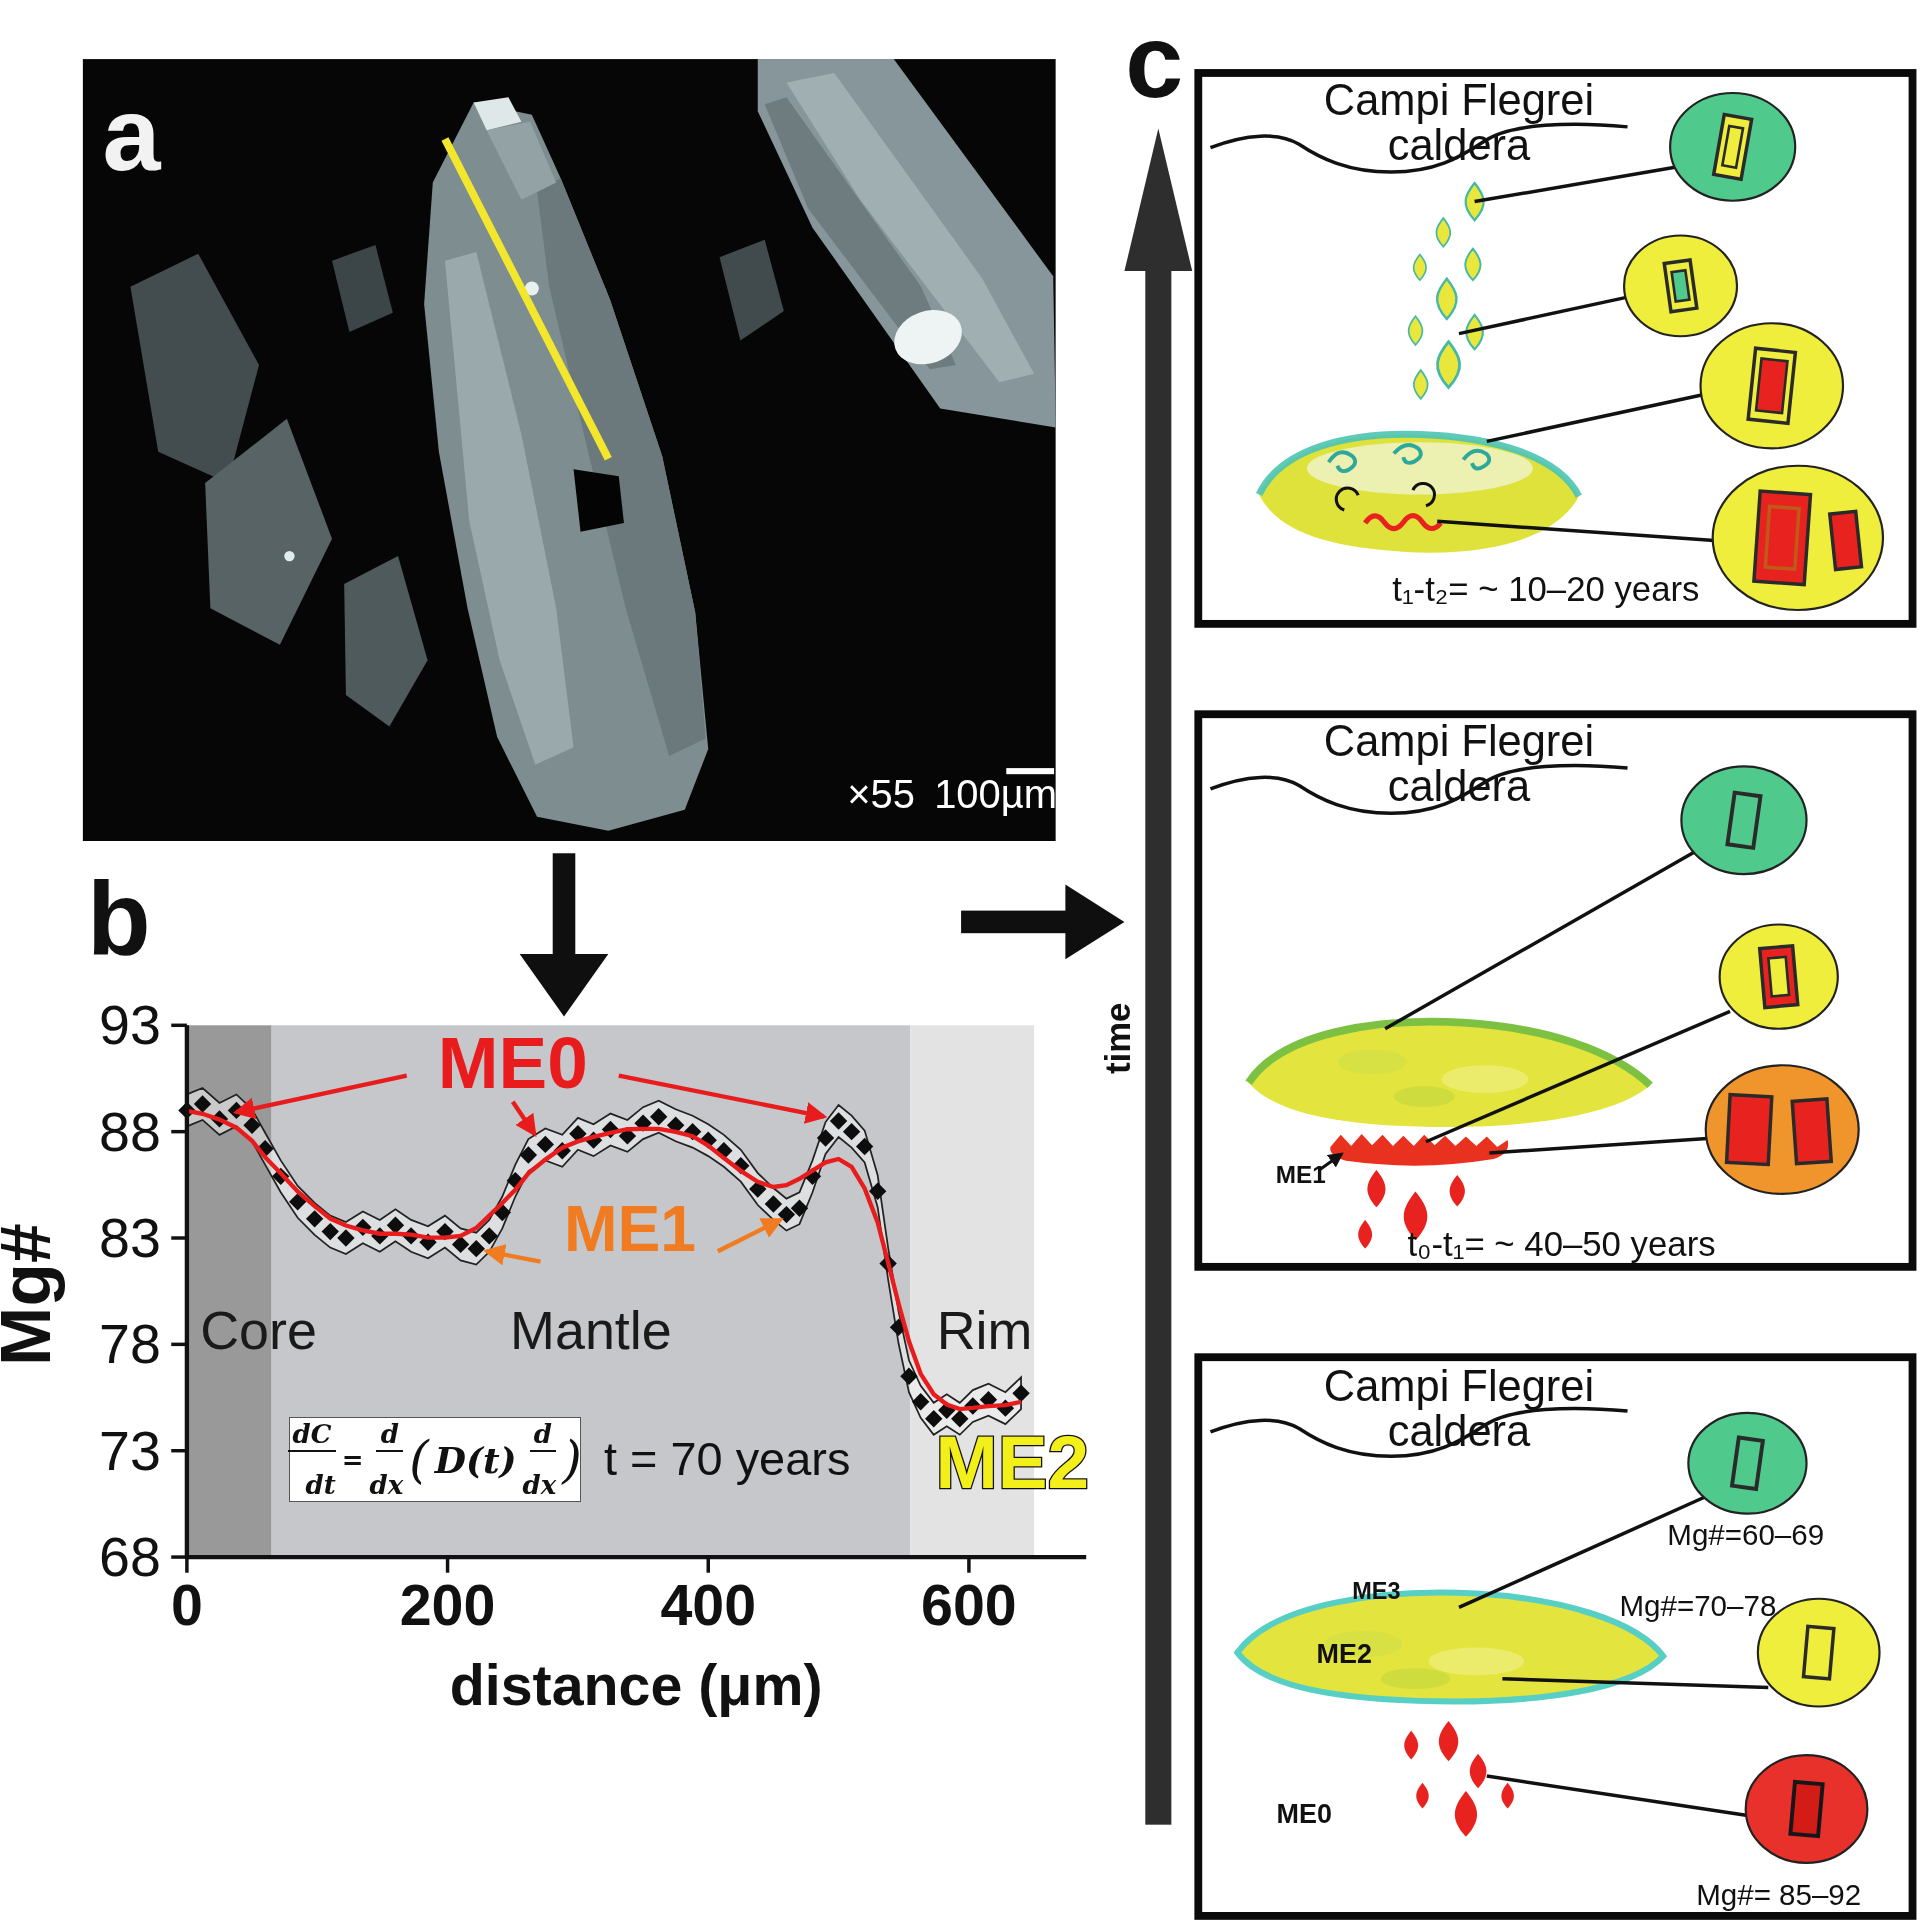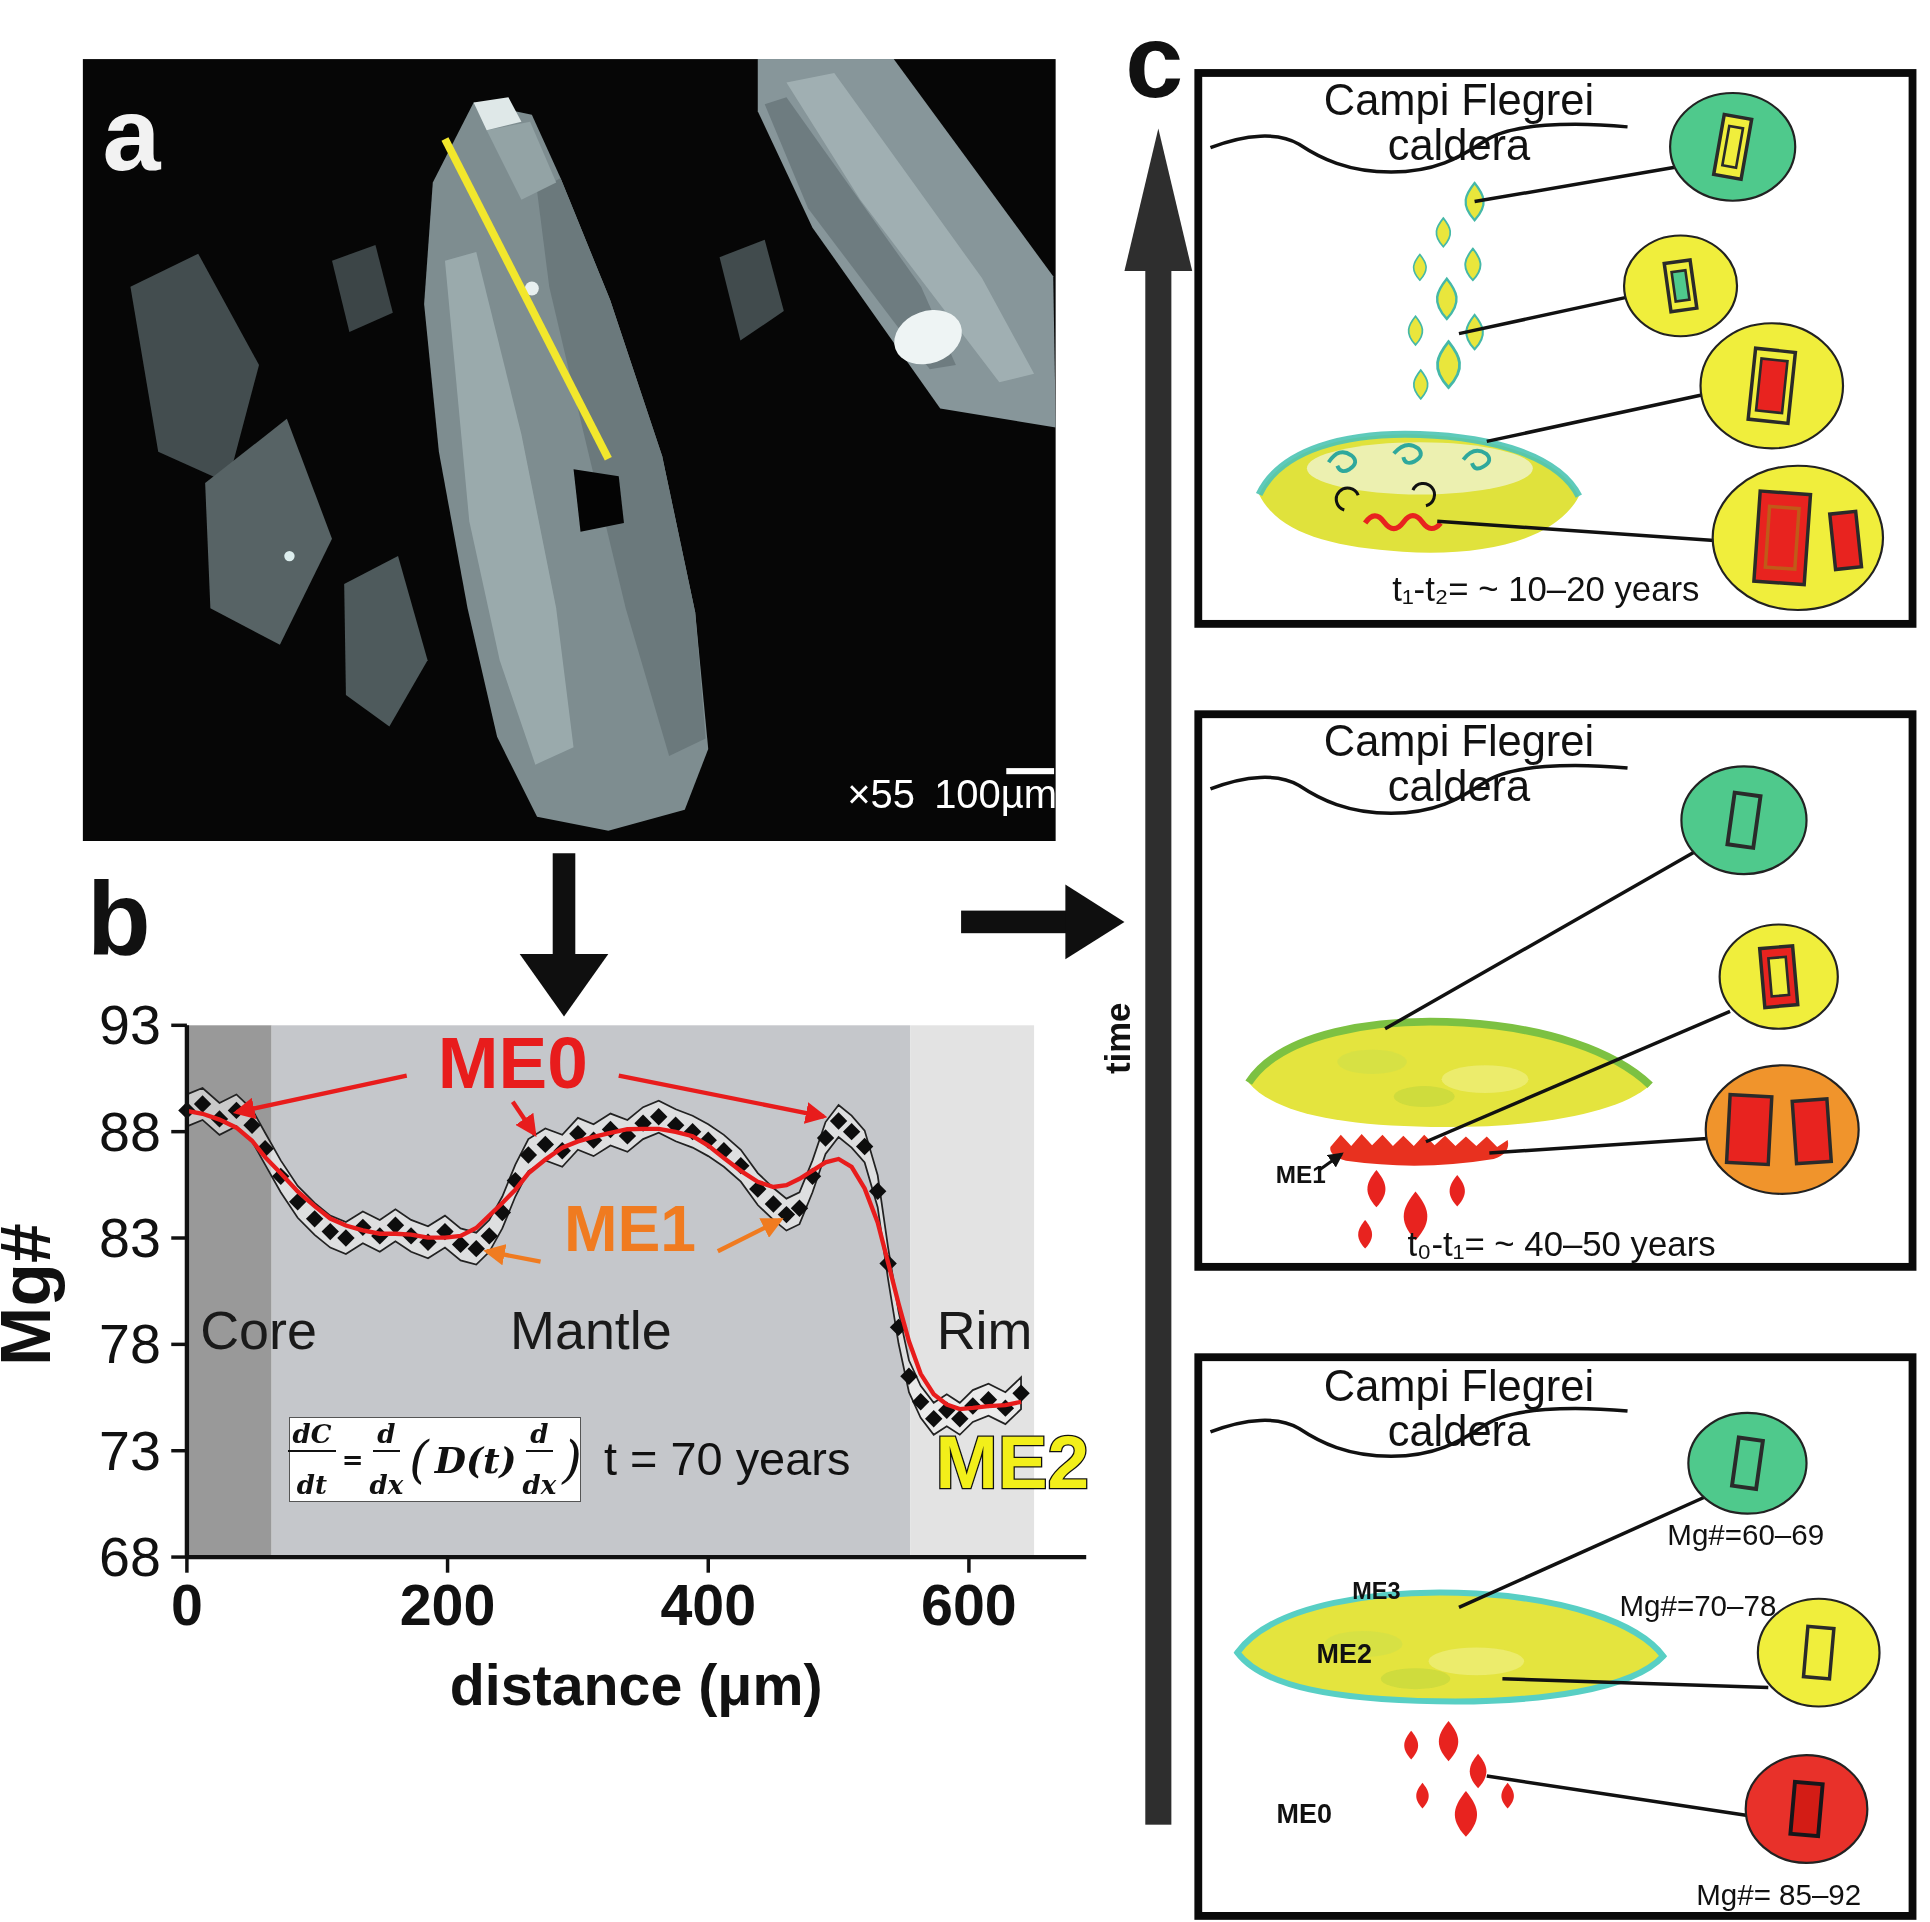--- a/index.html
+++ b/index.html
@@ -4,21 +4,21 @@
 <style>
   html,body{margin:0;padding:0;background:#ffffff;}
   #canvas{position:relative;width:1930px;height:1922px;background:#ffffff;
           font-family:"Liberation Sans",sans-serif;overflow:hidden;}
   #art{position:absolute;left:0;top:0;}
   #art text{font-family:"Liberation Sans",sans-serif;}
   .mono{font-family:"DejaVu Sans Mono",monospace;}
   .eq-box{position:absolute;left:289px;top:1417px;width:290px;height:83px;background:#ffffff;
           border:1.7px solid #555;display:flex;align-items:center;justify-content:center;gap:6px;
           font-family:"DejaVu Serif",serif;font-style:italic;font-weight:700;font-size:26px;color:#111;}
-  .frac{display:inline-flex;flex-direction:column;align-items:center;line-height:1;}
+  .frac{display:inline-flex;flex-direction:column;align-items:flex-end;line-height:1;}
   .frac .num{border-bottom:2.6px solid #111;padding:0 4.3px 2.6px;}
   .frac .den{padding-top:20px;}
   .paren{font-size:50px;font-style:italic;font-weight:400;line-height:1;}
   .dfun{font-size:36px;}
 </style>
 </head>
 <body>
 
 <div id="canvas">
 

